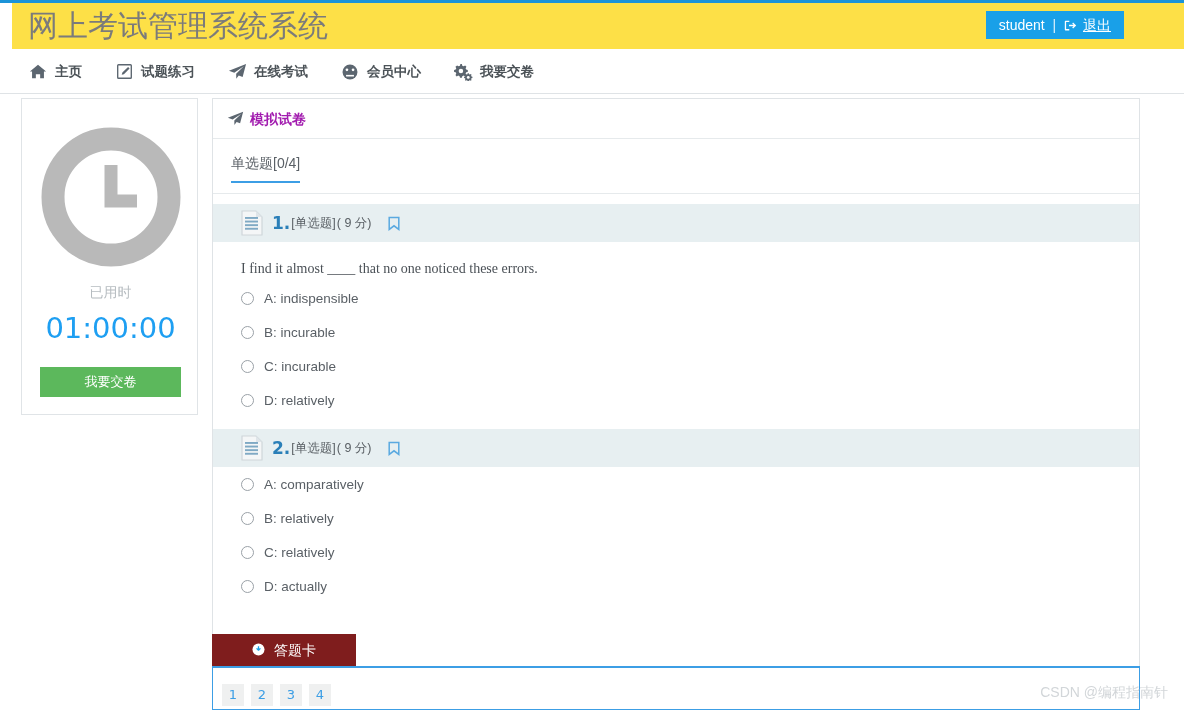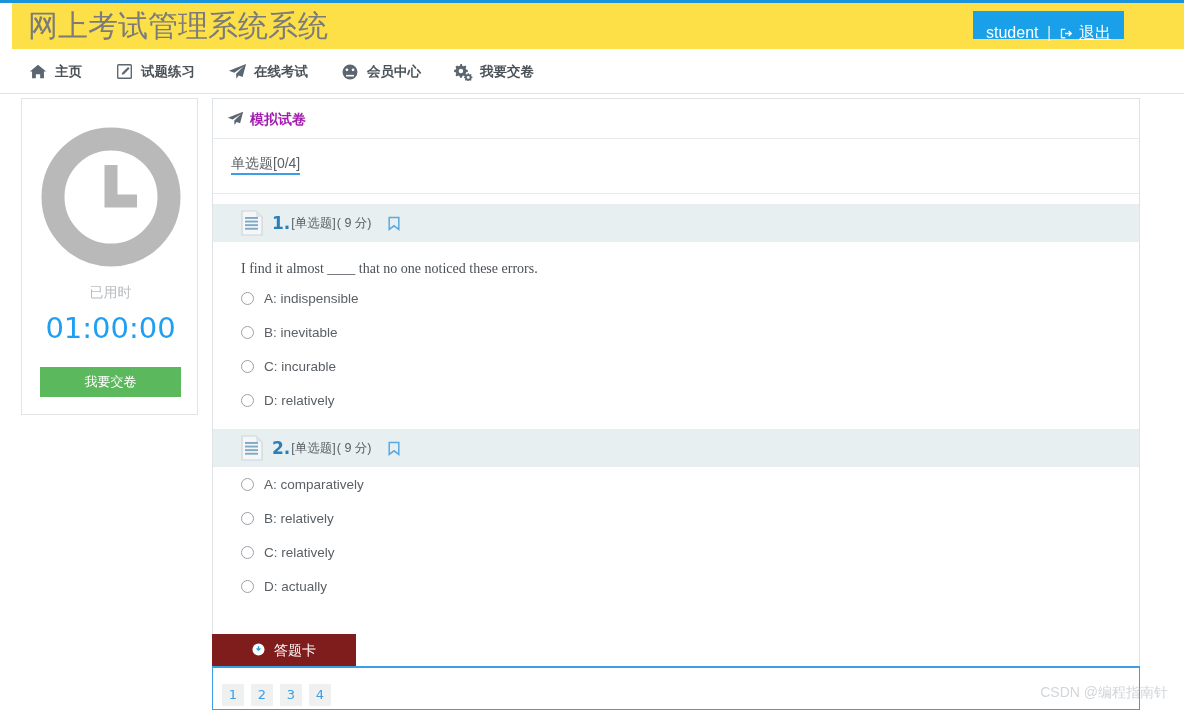--- a/index.html
+++ b/index.html
@@ -43,23 +43,23 @@
     font-weight: 400;
     letter-spacing: 0px;
     white-space: nowrap;
   }
   .user-badge {
     position: absolute;
     right: 72px; top: 8px;
     height: 28px;
     background: #19a0e8;
     color: #ffffff;
-    font-size: 16px;
+    font-size: 14px;
     line-height: 28px;
-    padding: 8px 13px;
+    padding: 0 13px;
     white-space: nowrap;
     cursor: pointer;
   }
   .user-badge .sep { margin: 0 4px; opacity: .85; }
   .user-badge .logout-label { text-decoration: underline; }
   .logout-ico {
     display: inline-block;
     vertical-align: -2px;
     margin-right: 2px;
   }
@@ -177,20 +177,21 @@
   .tabs-row {
     position: relative;
     height: 55px;
     border-bottom: 1px solid #e6eaec;
   }
   .tab-item {
     position: absolute;
     left: 18px; top: 16px;
     font-size: 14px;
     color: #5a6066;
+    padding-bottom: 8px;
     border-bottom: 2px solid #3c9ee5;
     cursor: pointer;
     text-align: center;
   }
 
   .questions-area {
     position: relative;
     height: 477px;
     overflow: hidden;
     padding-top: 10px;
@@ -442,21 +443,21 @@
           </span>
         </div>
         <div class="q-body">
           <div class="q-text">I find it almost ____ that no one noticed these errors.</div>
           <div class="opt-row">
             <span class="opt-radio"></span>
             <span class="opt-label">A: indispensible</span>
           </div>
           <div class="opt-row">
             <span class="opt-radio"></span>
-            <span class="opt-label">B: inevitable</span>
+            <span class="opt-label">B: incurable</span>
           </div>
           <div class="opt-row">
             <span class="opt-radio"></span>
             <span class="opt-label">C: incurable</span>
           </div>
           <div class="opt-row">
             <span class="opt-radio"></span>
             <span class="opt-label">D: relatively</span>
           </div>
         </div>

